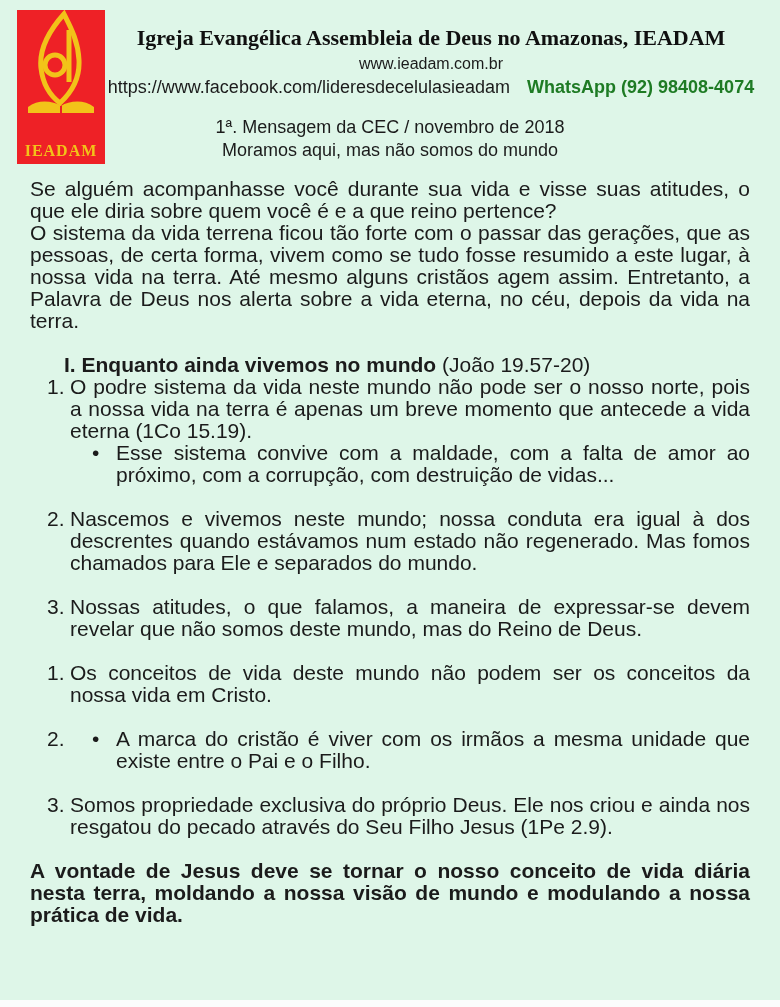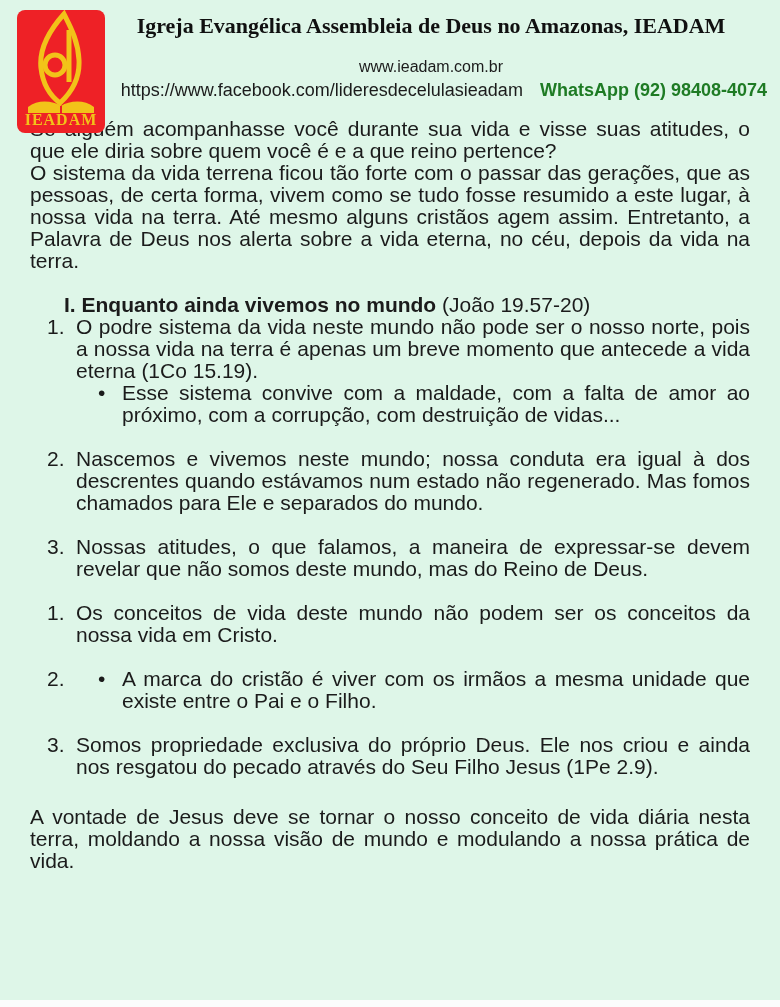--- a/index.html
+++ b/index.html
@@ -13,60 +13,58 @@
     overflow: hidden;
     font-family: "Liberation Sans", sans-serif;
     color: #1b1b1b;
   }
   
   .logo {
     position: absolute;
     left: 17px;
     top: 10px;
     width: 88px;
-    height: 123px;
+    height: 154px;
     background: #ee2126;
     text-align: center;
-    border-radius: 8px;
   }
   .logo svg { display: block; margin: 0 auto; }
   .logo-text {
     position: absolute;
     bottom: 4px;
     width: 100%;
     font-family: "Liberation Serif", serif;
     font-weight: bold;
     font-size: 16px;
     letter-spacing: 1px;
     color: #f2c319;
   }
   .header-text {
     margin-left: 95px;
-    padding-top: 12px;
+    padding-top: 24px;
     width: 672px;
     text-align: center;
   }
   .church-title {
     font-family: "Liberation Serif", serif;
     font-weight: bold;
     font-size: 22px;
     line-height: 28px;
     color: #101010;
   }
   .website-line {
     font-size: 16px;
     line-height: 21px;
-    margin-top: 16px;
+    margin-top: 1px;
   }
   .contact-line {
     font-size: 18px;
     line-height: 24px;
     margin-top: 1px;
     white-space: nowrap;
-    text-align: right;
   }
   .whatsapp {
     color: #1e7b24;
     font-weight: bold;
     margin-left: 12px;
   }
   .message-title {
     margin-top: 17px;
     text-align: center;
     font-size: 18px;
@@ -78,25 +76,25 @@
     font-size: 21px;
     line-height: 22px;
   }
   .intro p, .closing p { text-align: justify; }
   .section { margin-top: 22px; }
   .sec-heading { margin-left: -5px; }
   .sec-heading .hb { font-weight: bold; margin-left: 39px; }
   .item { display: flex; margin-left: 17px; }
   .item + .item { margin-top: 22px; }
   .item .num { width: 23px; flex-shrink: 0; }
-  .item .itext { flex: 1; text-align: justify; margin-left: 6px; }
+  .item .itext { flex: 1; text-align: justify; }
   .bullet-row { display: flex; margin-left: 22px; }
   .bullet-row .dot { width: 24px; flex-shrink: 0; }
   .bullet-row .btext { flex: 1; text-align: justify; }
-  .closing { margin-top: 28px; }
+  .closing { margin-top: 22px; font-weight: bold; }
   .bottom-strip {
     position: absolute;
     left: 0; bottom: 0;
     width: 100%; height: 7px;
     background: #fbfdfc;
   }
 </style>
 </head>
 <body>
 
@@ -121,20 +119,24 @@
 
     <div class="header-text">
       <h1 class="church-title">Igreja Evangélica Assembleia de Deus no Amazonas, IEADAM</h1>
       <div class="website-line">www.ieadam.com.br</div>
       <div class="contact-line">
         <span>https://www.facebook.com/lideresdecelulasieadam</span>
         <span class="whatsapp">WhatsApp (92) 98408-4074</span>
       </div>
     </div>
 
+    <div class="message-title">
+      <div>1ª. Mensagem da CEC / novembro de 2018</div>
+      <div>Moramos aqui, mas não somos do mundo</div>
+    </div>
   </header>
 
   <main class="content">
 
     <div class="intro">
       <p>Se alguém acompanhasse você durante sua vida e visse suas atitudes, o que ele diria sobre quem você é e a que reino pertence?</p>
       <p>O sistema da vida terrena ficou tão forte com o passar das gerações, que as pessoas, de certa forma, vivem como se tudo fosse resumido a este lugar, à nossa vida na terra. Até mesmo alguns cristãos agem assim. Entretanto, a Palavra de Deus nos alerta sobre a vida eterna, no céu, depois da vida na terra.</p>
     </div>
 
     <section class="section">

